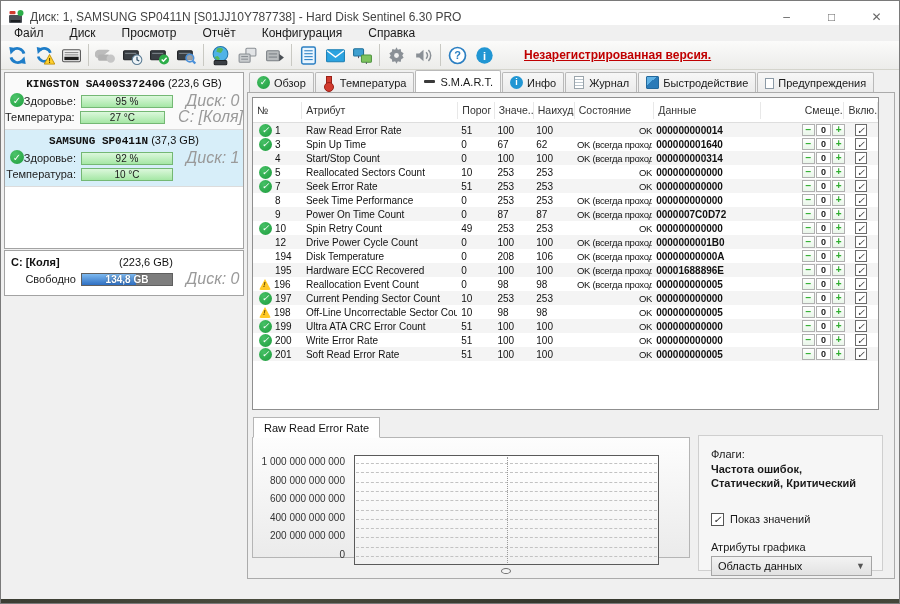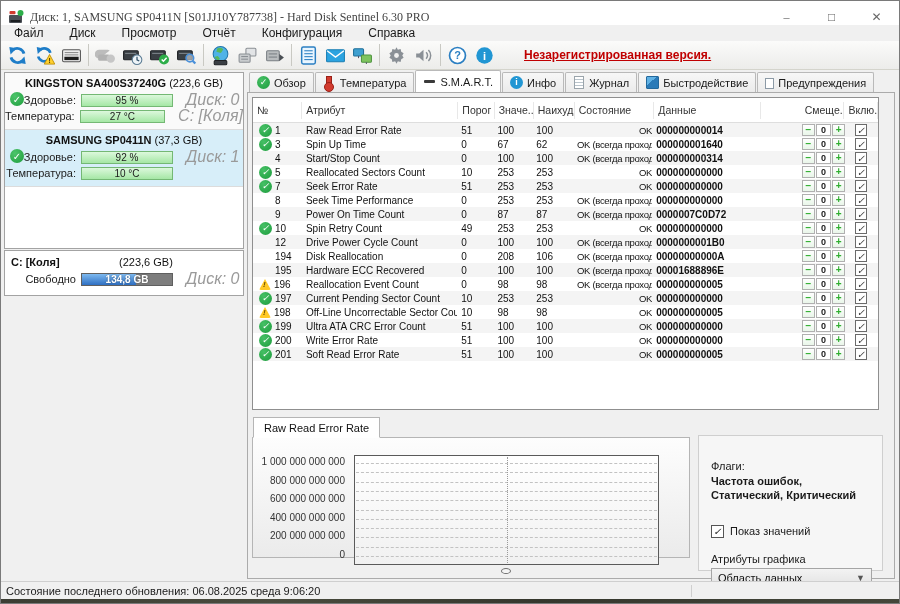--- a/index.html
+++ b/index.html
@@ -3,21 +3,21 @@
 <meta charset="utf-8">
 <style>
   * { box-sizing: border-box; margin: 0; padding: 0; }
   html,body { background:#555; }
   body { font-family: "Liberation Sans", sans-serif; }
   #app { position:relative; width:900px; height:604px; background:#f0f0f0;
          border:1px solid #7a7a7a; overflow:hidden; }
 
   
   .titlebar { position:absolute; top:0; left:0; right:0; height:32px; background:#fff;
-              display:flex; align-items:center;font-family:Liberation Serif, serif; }
+              display:flex; align-items:center; }
   .app-icon { width:16px; height:16px; margin:0 6px 0 7px; flex:0 0 auto; }
   .title-text { font-size:12px; color:#444; white-space:nowrap; }
   .win-controls { margin-left:auto; display:flex; height:100%; }
   .win-btn { width:45px; display:flex; align-items:center; justify-content:center;
              font-size:12px; color:#666; }
 
   
   .menubar { position:absolute; top:24px; left:0; right:0; height:16px; background:#f0f0f0;
              display:flex; align-items:center; font-size:12px; color:#1a1a1a; }
   .menu-item { padding:0 13px; line-height:16px; }
@@ -31,21 +31,21 @@
   .tsep { width:1px; height:22px; background:#c9c9c3; margin:0 3px; }
   .unreg-link { margin-left:26px; color:#c00000; font-weight:bold; font-size:12px;
                 text-decoration:underline; }
 
   
   .sidebar { position:absolute; left:3px; top:71px; width:240px; bottom:24px; }
   .disk-list { border:1px solid #a3a3a3; background:#fff; height:177px; overflow:hidden; }
   .disk-panel { height:57px; border-bottom:1px solid #dcdcdc; padding-top:1px; background:#fafafa; }
   .disk-panel.panel-selected { background:#d7eef9; }
   .disk-title { text-align:center; font-size:11px; padding:3px 0 3px; color:#111; white-space:nowrap; }
-  .disk-title .dt-name { font-weight:bold; }
+  .disk-title .dt-name { font-weight:bold;font-family:Liberation Mono, monospace; }
   .disk-row { display:flex; align-items:center; height:16px; font-size:11px; position:relative; color:#222; }
   .icon-slot { position:absolute; left:5px; top:0px; }
   .hicon { width:14px; height:14px; border-radius:50%;
            background:radial-gradient(circle at 35% 30%, #4cc46a, #1f9e3e);
            color:#fff; font-size:10px; display:flex; align-items:center; justify-content:center; }
   .hicon::before { content:"✓"; }
   .lbl { width:76px; text-align:right; padding-right:5px; white-space:nowrap; }
   .gbar { width:92px; height:13px; border:1px solid #74b874;
           background:linear-gradient(#dcf8dc,#a5e7a5); font-size:10px;
           display:flex; align-items:center; justify-content:center; color:#1a1a1a; }
@@ -146,21 +146,21 @@
   .vline { position:absolute; left:50%; top:1px; bottom:1px; border-left:1px dotted #9a9a9a; }
   .ylabels { position:absolute; left:0; top:18px; width:97px; height:105px; display:flex;
              flex-direction:column; justify-content:space-between; align-items:flex-end;
              font-size:10px; color:#333; padding-right:5px; }
   .ylabel { white-space:nowrap; line-height:12px; }
   .handle-ellipse { position:absolute; left:248px; top:130px; width:10px; height:6px;
                     border:1px solid #707070; border-radius:50%; background:#f5f5f5; }
 
   
   .flags-panel { position:absolute; left:450px; top:342px; width:185px; height:136px;
-                 border:1px solid #cfcfcf; background:#f6f6f6; padding:24px 12px; font-size:11px;
+                 border:1px solid #cfcfcf; background:#f6f6f6; padding:12px 12px; font-size:11px;
                  color:#1a1a1a; }
   .flags-value { font-weight:bold; margin-top:2px; line-height:1.3; width:158px; }
   .showvals { margin-top:22px; display:flex; align-items:center; gap:6px; }
   .cb2 { width:13px; height:13px; border:1px solid #555; background:#fff; display:inline-flex;
          align-items:center; justify-content:center; font-size:10px; color:#222; flex:0 0 auto; }
   .cb2::before { content:"✓"; }
   .graph-attrs-label { margin-top:15px; }
   .select { margin-top:3px; width:161px; height:20px; border:1px solid #a5a5a5;
             background:linear-gradient(#f3f3f3,#e2e2e2); display:flex; align-items:center;
             justify-content:space-between; padding:0 6px; font-size:11px; color:#111; }
@@ -619,21 +619,21 @@
                 <b class="sp-btn sp-plus"></b>
               </span>
               <span class="c-en"><i class="cb"></i></span>
             </div>
 
             <div class="trow">
               <span class="td c-num">
                 <i class="ricon icon-none"></i>
                 <span>194</span>
               </span>
-              <span class="td c-attr">Disk Reallocation</span>
+              <span class="td c-attr">Disk Temperature</span>
               <span class="td c-thr">0</span>
               <span class="td c-val">208</span>
               <span class="td c-worst">106</span>
               <span class="td c-status">OK (всегда проходит)</span>
               <span class="td c-data">00000000000A</span>
               <span class="c-off spinner">
                 <b class="sp-btn sp-minus"></b>
                 <b class="sp-val">0</b>
                 <b class="sp-btn sp-plus"></b>
               </span>
@@ -813,19 +813,15 @@
         <div class="graph-attrs-label">Атрибуты графика</div>
         <div class="select">
           <span>Область данных</span>
           <span class="chev">▼</span>
         </div>
       </div>
 
     </div>
   </div>
 
-  <div class="statusbar">
-    <span>Состояние последнего обновления: 06.08.2025 среда 9:06:20</span>
-    <span class="sb-sep"></span>
-  </div>
   <div class="desktop-strip"></div>
 
 </div>
 
 </body></html>

